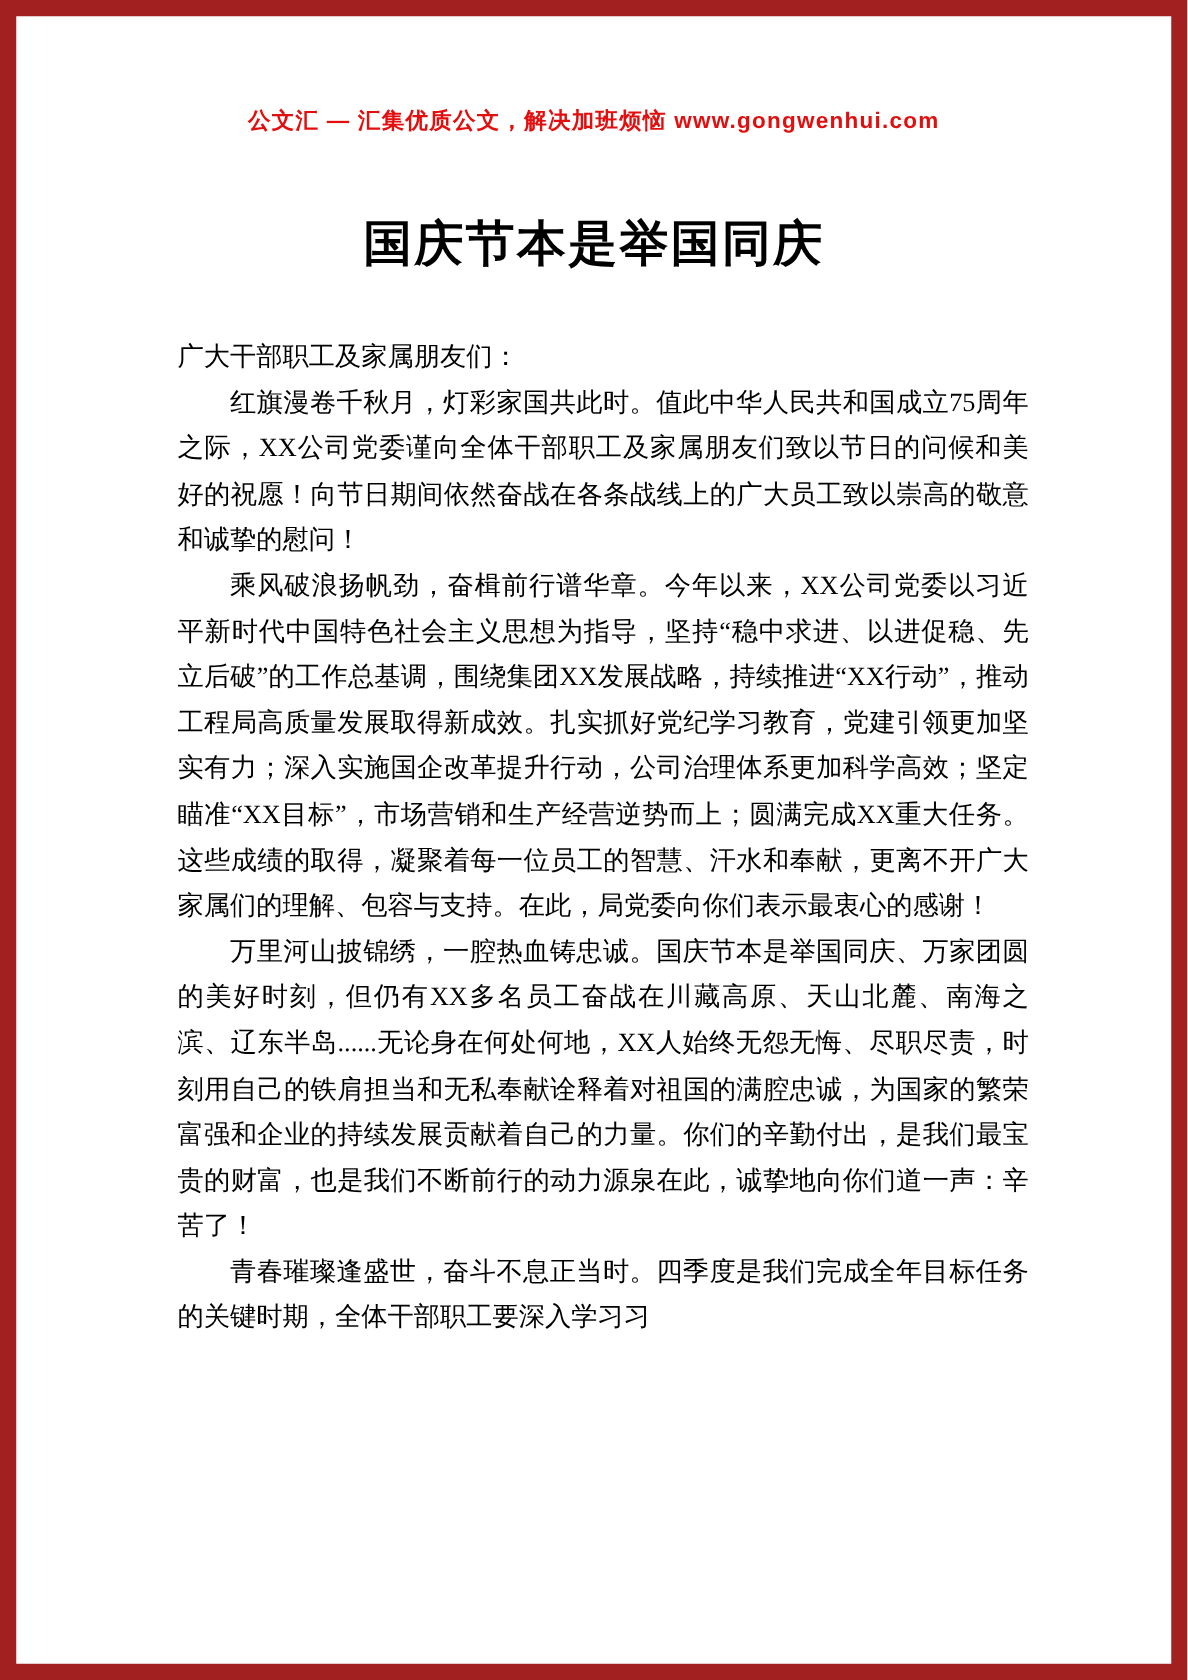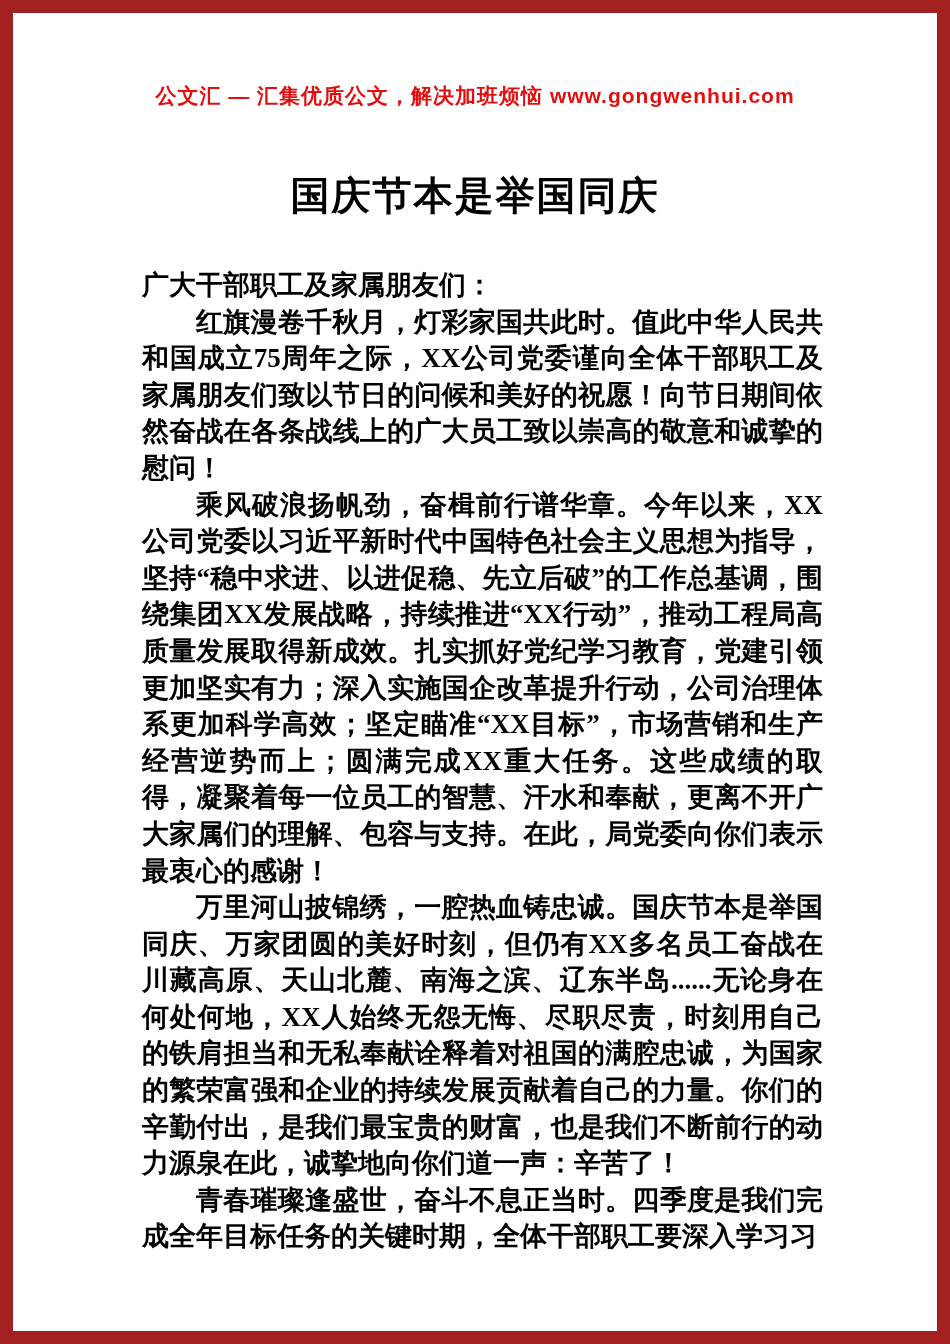--- a/index.html
+++ b/index.html
@@ -18,43 +18,43 @@
     background: var(--page-background);
     border: 13px solid var(--frame-border);
     overflow: hidden;
     position: relative;
   }
 
   .site-header {
     margin-top: 70px;
     text-align: center;
     color: var(--header-text);
-    font-size: 21px;
+    font-size: 18px;
     font-weight: bold;
     letter-spacing: 1px;
     font-family: "Liberation Sans", "DejaVu Sans", sans-serif;
     line-height: 26px;
   }
 
   .doc-title {
     margin-top: 62px;
     text-align: center;
     color: var(--body-text);
     font-size: 39px;
     font-weight: bold;
     font-family: "Liberation Sans", "DejaVu Sans", sans-serif;
     line-height: 50px;
     letter-spacing: 2px;
   }
 
   .doc-body {
     margin: 46px 114px 0 129px;
     color: var(--body-text);
-    font-size: 27px;
-    font-weight: 700;
+    font-size: 21px;
+    font-weight: 400;
     line-height: 36.6px;
     text-align: justify;
     font-family: "Liberation Serif", "DejaVu Serif", serif;
   }
   .doc-body p { margin: 0; }
   .doc-body p.para { text-indent: 2em; }
 </style>
 </head>
 <body>
 

